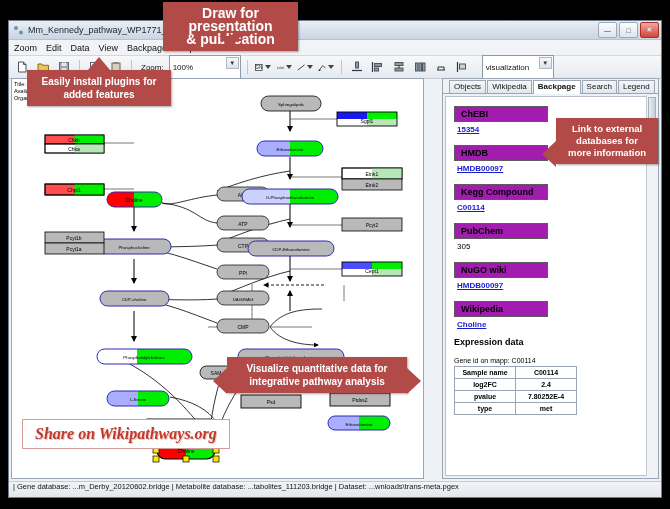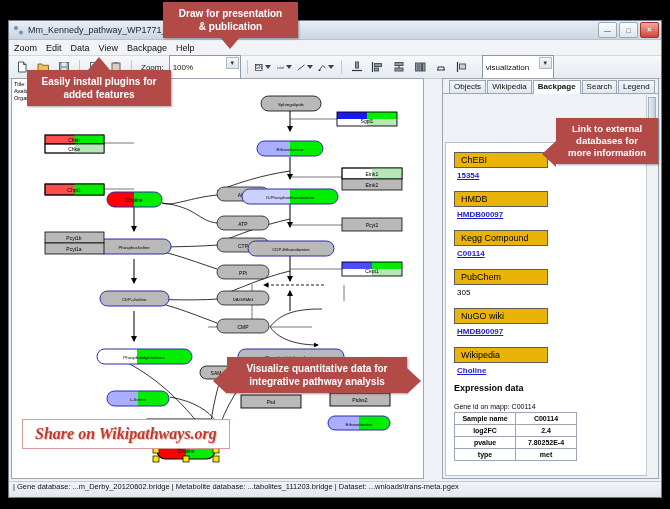--- a/index.html
+++ b/index.html
@@ -41,33 +41,33 @@
   .combo.vis{width:72px;margin-left:8px;}
   .dropbtn{display:flex;align-items:center;gap:1px;}
   .tri{width:0;height:0;border-left:3px solid transparent;border-right:3px solid transparent;
        border-top:4px solid #3a4450;}
 
   
   .body-area{position:absolute;left:0;right:0;top:55px;bottom:16px;display:flex;}
   .canvas-wrap{position:relative;flex:1 1 auto;background:#fff;border:1px solid #9aa6b3;
                margin:2px 0 2px 2px;overflow:hidden;}
   .sidepanel{width:215px;background:#eef1f5;margin:2px 2px 2px 18px;border:1px solid #9aa6b3;
-             position:relative;display:flex;flex-direction:column;gap:46px;}
+             position:relative;display:flex;flex-direction:column;}
 
   
   .tabs{height:14px;display:flex;align-items:flex-end;padding-left:6px;gap:1px;
         background:#eef1f5;border-bottom:1px solid #9aa6b3;}
   .tab{font-size:8px;padding:1px 4px 1px 4px;border:1px solid #9aa6b3;border-bottom:none;
        background:linear-gradient(180deg,#f4f6f9,#e2e7ed);color:#111;line-height:10px;}
   .tab.active{background:#fff;position:relative;top:1px;font-weight:bold;padding-bottom:2px;}
 
   .backpage{flex:1;background:#fff;margin:2px;border:1px solid #b9c2cc;overflow:hidden;position:relative;
             padding:6px 0 0 8px;box-sizing:border-box;}
-  .db-head{display:inline-block;min-width:80px;border:1px solid #5c5c5c;background:#eab308;
-           font-size:9px;font-weight:normal;color:#000;padding:2px 6px;margin-bottom:3px;}
+  .db-head{display:inline-block;min-width:80px;border:1px solid #5c5c5c;background:#a21caf;
+           font-size:9px;font-weight:bold;color:#000;padding:2px 6px;margin-bottom:3px;}
   .db-link{font-size:8px;color:#1a1ad0;text-decoration:underline;display:block;margin:0 0 8px 3px;font-weight:bold;}
   .db-plain{font-size:8px;color:#000;display:block;margin:0 0 8px 3px;}
   .exp-title{font-size:9px;font-weight:bold;color:#000;margin:2px 0 10px 0;}
   .gene-id{font-size:7px;color:#000;margin-bottom:2px;}
   table.exp{border-collapse:collapse;font-size:7px;}
   table.exp td{border:1px solid #9aa6b3;padding:2px 4px;text-align:center;color:#000;
                font-weight:bold;min-width:52px;}
 
   
   .vscroll{position:absolute;right:1px;top:16px;bottom:2px;width:10px;background:#f0f2f5;
@@ -564,21 +564,21 @@
           <div class="thumb"></div>
         </div>
       </div>
     </div>
 
     <div class="statusbar">
       <span>| Gene database: ...m_Derby_20120602.bridge | Metabolite database: ...tabolites_111203.bridge | Dataset: ...wnloads\trans-meta.pgex</span>
     </div>
   </div>
 
-  <div class="callout" style="left:163px;top:2px;width:135px;font-size:10px;">
+  <div class="callout" style="left:163px;top:2px;width:135px;font-size:14px;">
     <span class="txt">
       <span>Draw for presentation</span><br>
       <span>&amp; publication</span>
     </span>
   </div>
   <div class="arrow-down" style="left:219px;top:36px;"></div>
 
   <div class="callout" style="left:27px;top:70px;width:144px;font-size:10px;">
     <span class="txt">
       <span>Easily install plugins for</span><br>

